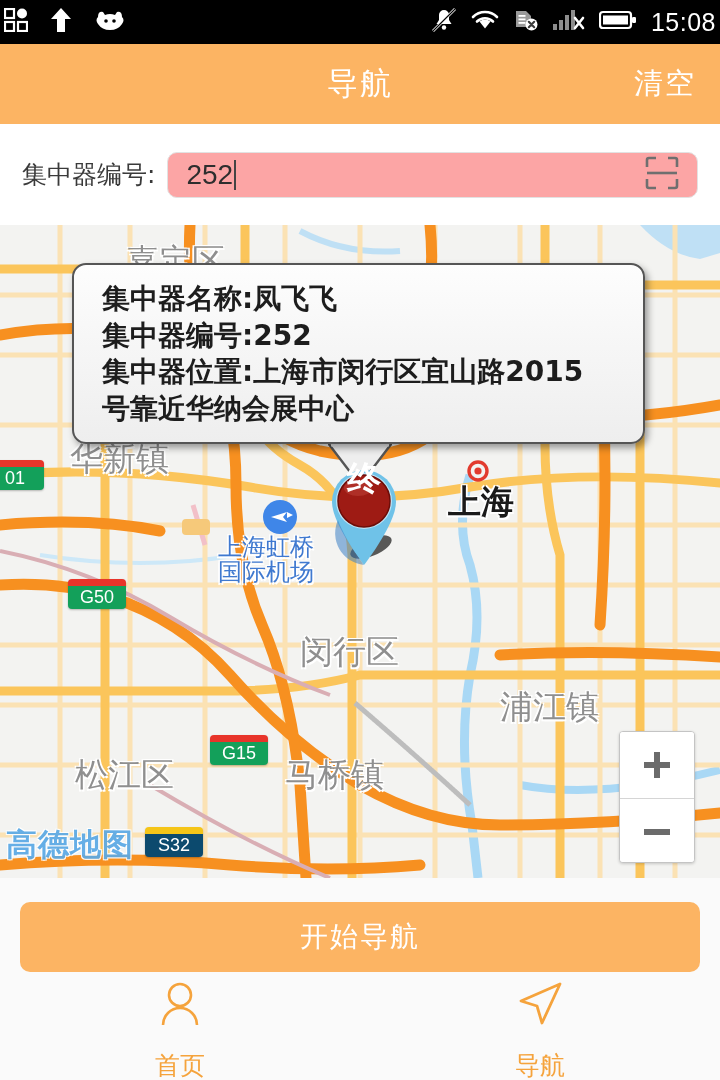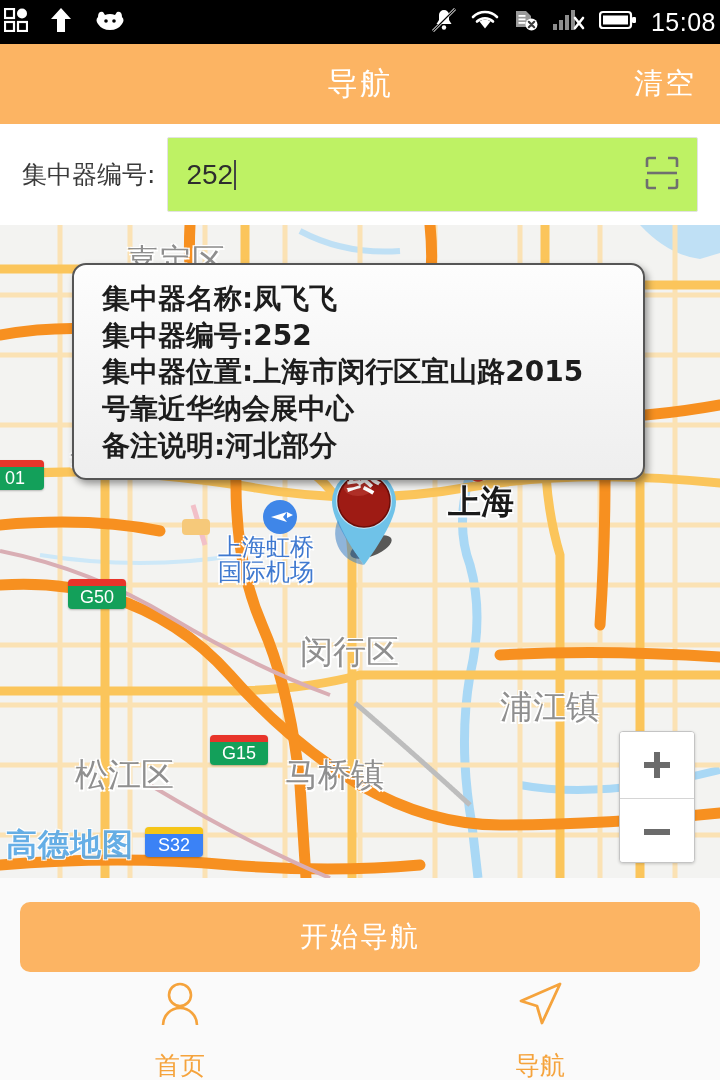--- a/index.html
+++ b/index.html
@@ -29,22 +29,22 @@
     color:#fff; font-size:29px; letter-spacing:2px;
   }
 
   
   .searchrow{
     position:absolute; left:0; top:124px; width:720px; height:101px;
     background:#fff; display:flex; align-items:center; padding:0 22px;
   }
   .search-label{ font-size:25px; color:#3a3a3a; white-space:nowrap; margin-right:12px; }
   .search-box{
-    flex:1; height:75px; border:1.5px solid #e2e2e2; border-radius:2px;
-    background:#bef264; display:flex; align-items:center; padding:0 18px; position:relative;
+    flex:1; height:46px; border:1.5px solid #e2e2e2; border-radius:10px;
+    background:#fca5a5; display:flex; align-items:center; padding:0 18px; position:relative;
   }
   .search-value{ font-size:28px; color:#2e2e2e; font-family:"Liberation Sans",sans-serif; }
   .caret{ display:inline-block; width:2px; height:30px; background:#444; margin-left:1px; }
   .scan-icon{ margin-left:auto; }
 
   
   .map{
     position:absolute; left:0; top:225px; width:720px; height:653px;
     background:#f2f2f0; overflow:hidden;
   }
@@ -55,21 +55,21 @@
   }
   .maplabel.dark{ color:#1a1a1a; font-size:33px; font-weight:bold; }
   .maplabel.poi{ color:#3f79d0; font-size:24px; text-align:center; line-height:1.05; }
   .shield{
     position:absolute; width:58px; height:30px; border-radius:4px;
     background:#13a05a; border-top:7px solid #e8342a; color:#fff;
     font-size:18px; font-family:"Liberation Sans",sans-serif;
     display:flex; align-items:center; justify-content:center;
     box-shadow:0 1px 2px rgba(0,0,0,.25);
   }
-  .shield.yellow{ background:#3b82f6; border-top-color:#f5c518; }
+  .shield.yellow{ background:#0c4a6e; border-top-color:#f5c518; }
   .watermark{
     position:absolute; left:6px; bottom:12px; font-size:31px; font-weight:bold;
     color:#5aa9e6; letter-spacing:1px; opacity:.92;
     text-shadow:-1px -1px 0 #fff,1px -1px 0 #fff,-1px 1px 0 #fff,1px 1px 0 #fff;
   }
 
   
   .infowindow{
     position:absolute; left:72px; top:263px; width:573px;
     background:linear-gradient(#fdfdfd,#eeeeee);
@@ -315,21 +315,20 @@
     <ellipse cx="34" cy="26" rx="14" ry="8" fill="#c4493f" opacity=".45"></ellipse>
   </svg>
   <div class="marker-char" style="top:-22px">终</div>
 </div>
 
 <div class="infowindow">
   <div class="infoline">集中器名称:凤飞飞</div>
   <div class="infoline">集中器编号:252</div>
   <div class="infoline">集中器位置:上海市闵行区宜山路2015</div>
   <div class="infoline">号靠近华纳会展中心</div>
-  <div class="infoline">备注说明:河北部分</div>
 </div>
 
 <div class="zoomctl">
   <div class="zoombtn">
     <svg width="32" height="32" viewBox="0 0 32 32">
       <rect x="13" y="3" width="6" height="26" fill="#6b6b6b"></rect>
       <rect x="3" y="13" width="26" height="6" fill="#6b6b6b"></rect>
     </svg>
   </div>
   <div class="zoombtn">

